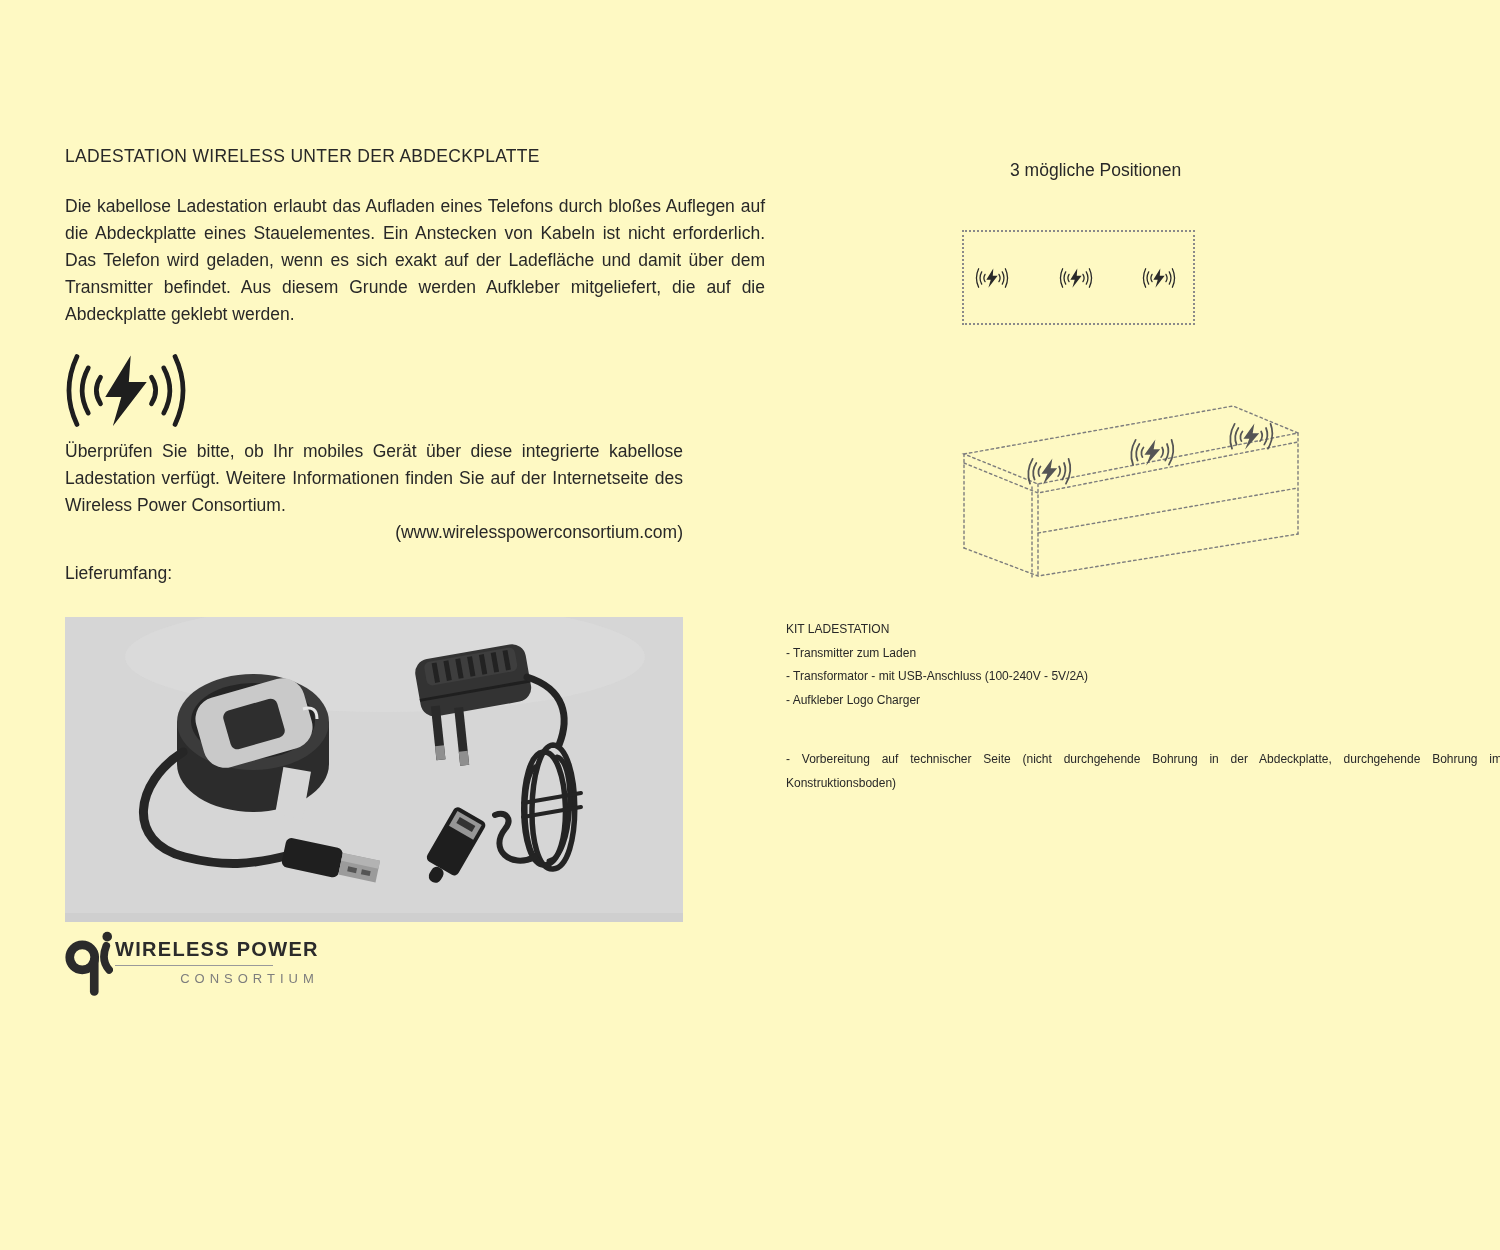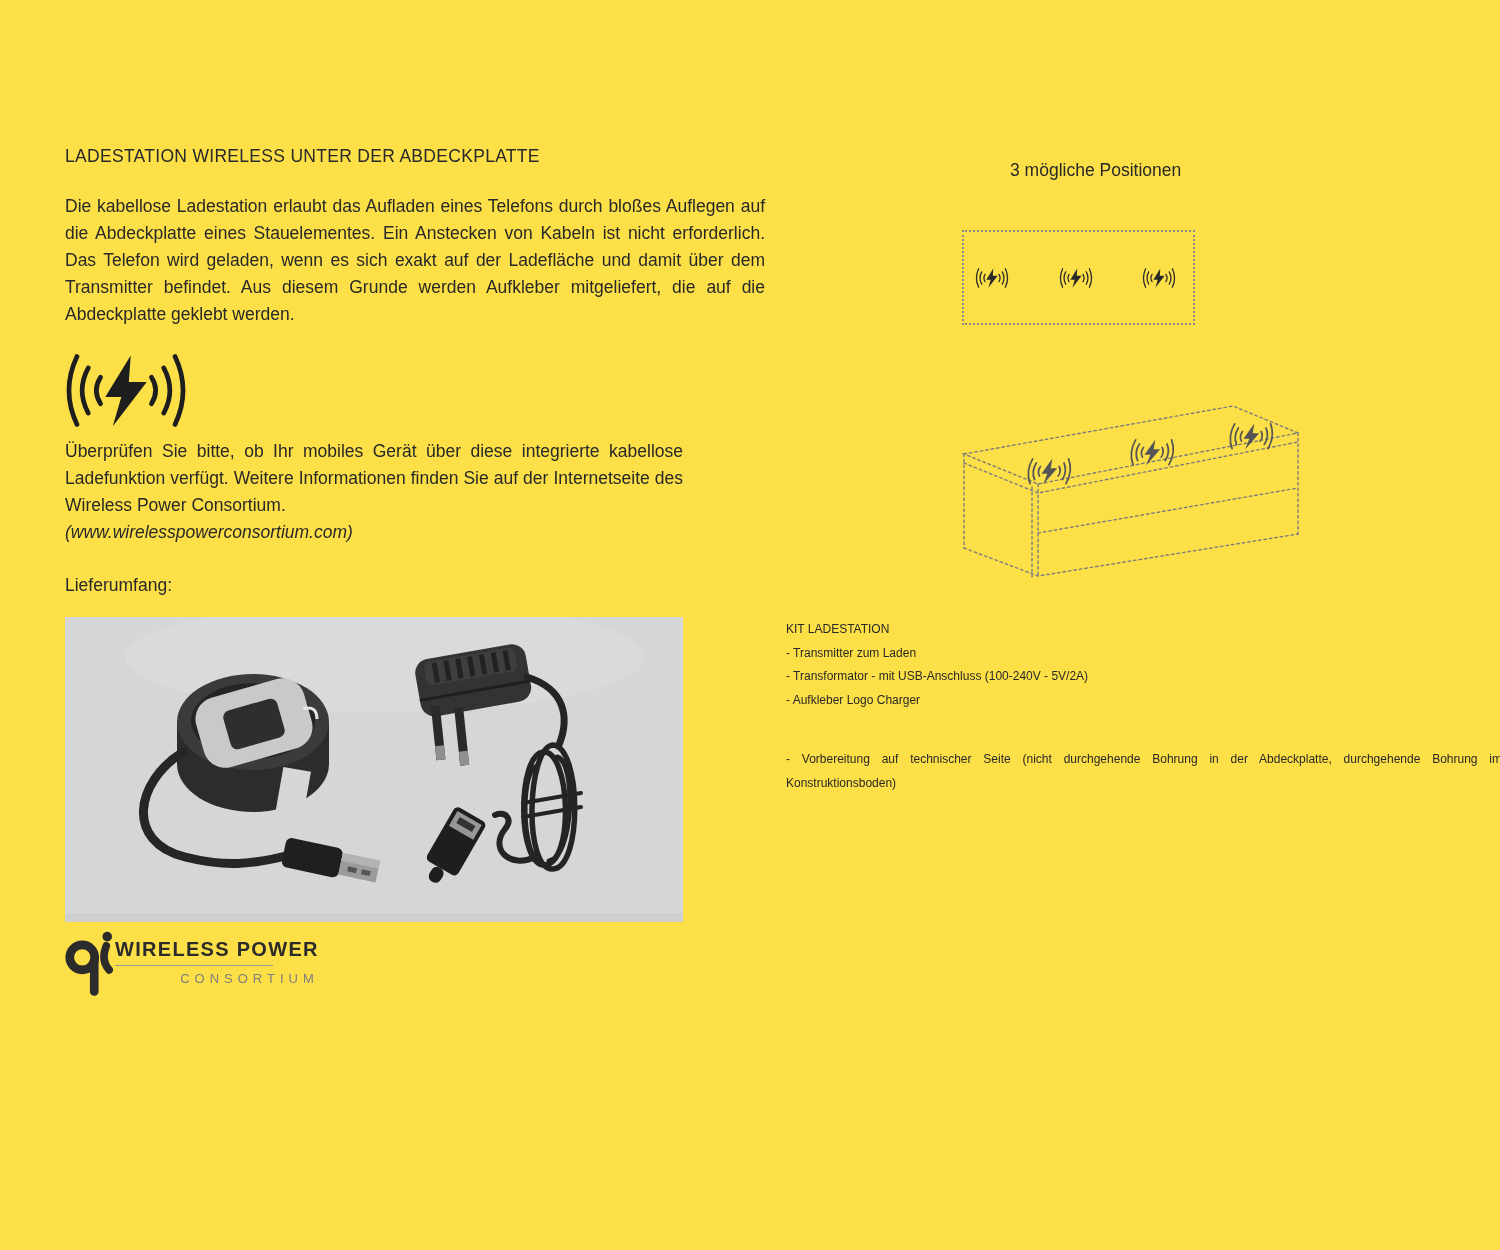--- a/index.html
+++ b/index.html
@@ -1,28 +1,28 @@
 <!DOCTYPE html>
 <html><head>
 <meta charset="utf-8">
 <title>Ladestation Wireless</title>
 <style>
   html,body { margin:0; padding:0; background:#ffffff; }
   .page {
-    position:relative; width:1500px; height:1250px; background:#fde047;
+    position:relative; width:1500px; height:1250px; background:#fef9c3;
     font-family:"Liberation Sans", sans-serif; color:#282828; overflow:hidden;
   }
   .abs { position:absolute; }
   .heading { left:65px; top:146px; font-size:17.5px; letter-spacing:0.3px; }
   .intro { left:65px; top:193px; width:700px; font-size:17.5px; line-height:27px; text-align:justify; }
   .big-icon { left:60px; top:341px; }
   .check-block { left:65px; top:438px; width:618px; font-size:17.5px; line-height:27px; }
   .check-text { text-align:justify; }
-  .website { text-align:left;font-style:italic; }
-  .scope-label { left:65px; top:563px; font-size:17.5px;margin-top:12px; }
+  .website { text-align:right; }
+  .scope-label { left:65px; top:563px; font-size:17.5px; }
   .photo { left:65px; top:617px; width:618px; height:305px; }
   .qi-logo { left:63px; top:930px; display:flex; align-items:flex-start; }
   .qi-text { margin-left:2px; padding-top:8px; }
   .qi-line1 { font-size:20px; font-weight:bold; letter-spacing:1.3px; color:#2b2b2b; white-space:nowrap; }
   .qi-divider { width:158px; height:1px; background:#9a9a9a; margin:4px 0 5px 0; }
   .qi-line2 { font-size:13px; letter-spacing:5px; color:#7d7d7d; white-space:nowrap;text-align:right; }
   .pos-title { left:1010px; top:160px; font-size:17.5px; }
   .pos-box {
     left:962px; top:230px; width:233px; height:95px; box-sizing:border-box;
     border:2px dotted #8a8a8a; display:flex; align-items:center;
@@ -57,21 +57,21 @@
 
   <div class="abs heading">LADESTATION WIRELESS UNTER DER ABDECKPLATTE</div>
 
   <div class="abs intro">Die kabellose Ladestation erlaubt das Aufladen eines Telefons durch bloßes Auflegen auf die Abdeckplatte eines Stauelementes. Ein Anstecken von Kabeln ist nicht erforderlich. Das Telefon wird geladen, wenn es sich exakt auf der Ladefläche und damit über dem Transmitter befindet. Aus diesem Grunde werden Aufkleber mitgeliefert, die auf die Abdeckplatte geklebt werden.</div>
 
   <svg class="abs big-icon" width="132" height="99" viewBox="0 0 140 100" style="color:#1e1e1e">
     <use href="#wifi-bolt"></use>
   </svg>
 
   <div class="abs check-block">
-    <div class="check-text">Überprüfen Sie bitte, ob Ihr mobiles Gerät über diese integrierte kabellose Ladefunktion verfügt. Weitere Informationen finden Sie auf der Internetseite des Wireless Power Consortium.</div>
+    <div class="check-text">Überprüfen Sie bitte, ob Ihr mobiles Gerät über diese integrierte kabellose Ladestation verfügt. Weitere Informationen finden Sie auf der Internetseite des Wireless Power Consortium.</div>
     <div class="website">(www.wirelesspowerconsortium.com)</div>
   </div>
 
   <div class="abs scope-label">Lieferumfang:</div>
 
   <svg class="abs photo" viewBox="0 0 618 305">
     <rect width="618" height="305" fill="#d6d6d6"></rect>
     <ellipse cx="320" cy="40" rx="260" ry="55" fill="#dcdcdc" opacity="0.7"></ellipse>
     <rect y="296" width="618" height="9" fill="#cccccc" opacity="0.7"></rect>
 

